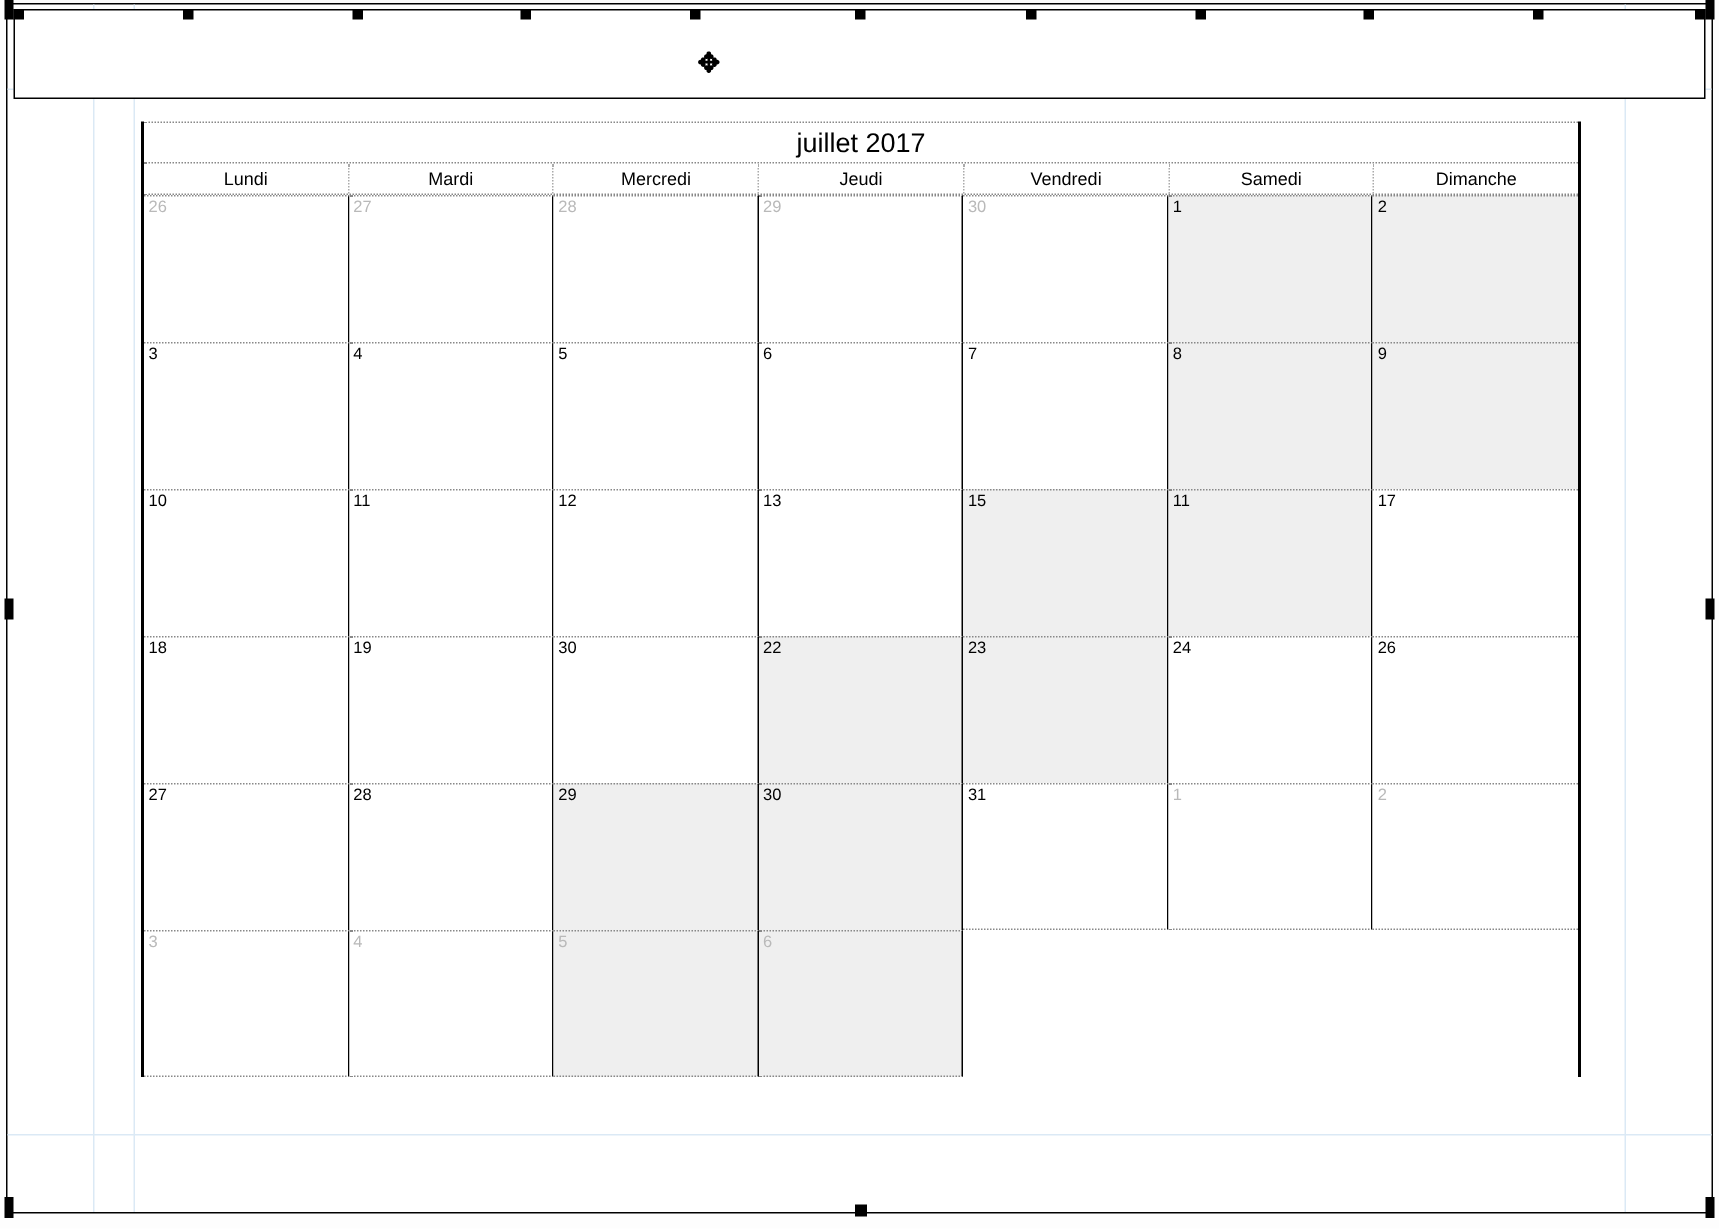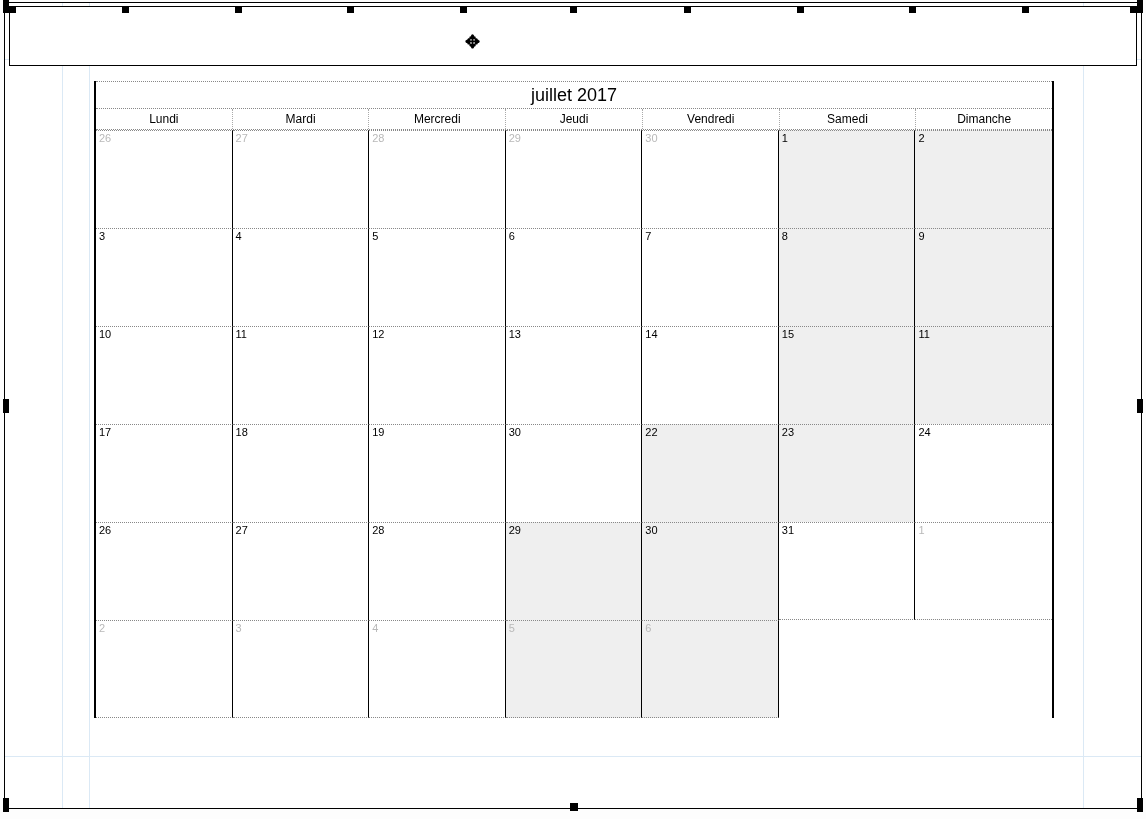--- a/index.html
+++ b/index.html
@@ -213,23 +213,20 @@
         </div>
         <div class="cell">
           <span class="num">11</span>
         </div>
         <div class="cell">
           <span class="num">12</span>
         </div>
         <div class="cell">
           <span class="num">13</span>
         </div>
-        <div class="cell">
-          <span class="num">14</span>
-        </div>
         <div class="cell weekend">
           <span class="num">15</span>
         </div>
         <div class="cell weekend">
           <span class="num">11</span>
         </div>
         <div class="cell">
           <span class="num">17</span>
         </div>
         <div class="cell">

